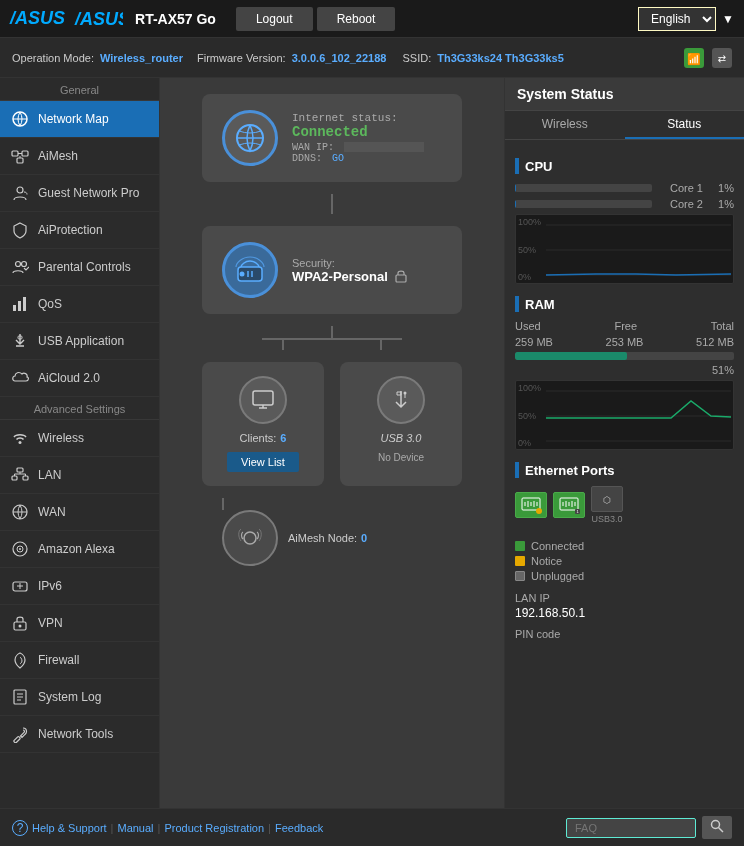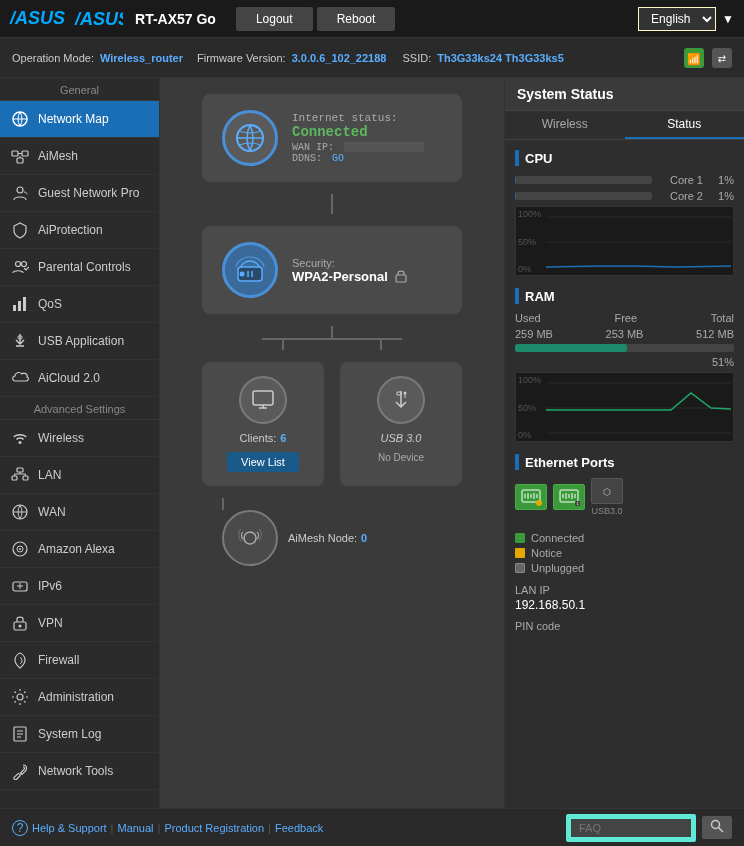--- a/index.html
+++ b/index.html
@@ -288,20 +288,21 @@
     
     .ss-section { margin-bottom: 12px; }
     .ss-section-title {
       display: flex;
       align-items: center;
       gap: 6px;
       color: #fff;
       font-weight: bold;
       font-size: 13px;
       margin-bottom: 8px;
+      margin-top: 8px;
     }
     .ss-bar-indicator {
       width: 4px;
       height: 16px;
       background: #1a6eb5;
       display: inline-block;
     }
     .ss-row {
       display: flex;
       align-items: center;
@@ -404,21 +405,21 @@
       padding: 0 12px;
       font-size: 11px;
       gap: 4px;
     }
     .footer-left { display: flex; align-items: center; gap: 4px; color: #aaa; }
     .footer-left a { color: #5aadff; text-decoration: none; }
     .footer-left .sep { color: #555; }
     .footer-right { margin-left: auto; display: flex; align-items: center; gap: 6px; }
     .faq-input {
       background: #444;
-      border: 5px solid #5eead4;
+      border: 1px solid #5eead4;
       color: #ccc;
       padding: 3px 8px;
       font-size: 11px;
       width: 130px;
       border-radius: 2px;
     }
     .faq-search-btn {
       background: #555;
       border: none;
       color: #fff;
@@ -640,29 +641,20 @@
     <div class="sidebar-item">
       <div class="sidebar-icon">
         <svg width="18" height="18" viewBox="0 0 18 18">
             <path d="M9 2 C9 2 14 4 14 9 C14 13 9 17 9 17 C9 17 4 13 4 9 C4 4 9 2 9 2Z" fill="none" stroke="#ccc" stroke-width="1.2"></path>
             <path d="M9 6 C9 6 11 7.5 11 10 C11 11.5 9 13 9 13" stroke="#ccc" stroke-width="1" fill="none"></path>
           </svg>
       </div>
       <span>Firewall</span>
     </div>
 
-    <div class="sidebar-item">
-      <div class="sidebar-icon">
-        <svg width="18" height="18" viewBox="0 0 18 18">
-            <circle cx="9" cy="9" r="3" fill="none" stroke="#ccc" stroke-width="1.2"></circle>
-            <path d="M9 1 v2 M9 15 v2 M1 9 h2 M15 9 h2 M3.5 3.5 l1.4 1.4 M13.1 13.1 l1.4 1.4 M3.5 14.5 l1.4-1.4 M13.1 4.9 l1.4-1.4" stroke="#ccc" stroke-width="1.2"></path>
-          </svg>
-      </div>
-      <span>Administration</span>
-    </div>
 
     <div class="sidebar-item">
       <div class="sidebar-icon">
         <svg width="18" height="18" viewBox="0 0 18 18">
             <rect x="3" y="2" width="12" height="14" rx="1" fill="none" stroke="#ccc" stroke-width="1.2"></rect>
             <path d="M6 6 h6 M6 9 h6 M6 12 h4" stroke="#ccc" stroke-width="1"></path>
           </svg>
       </div>
       <span>System Log</span>
     </div>

